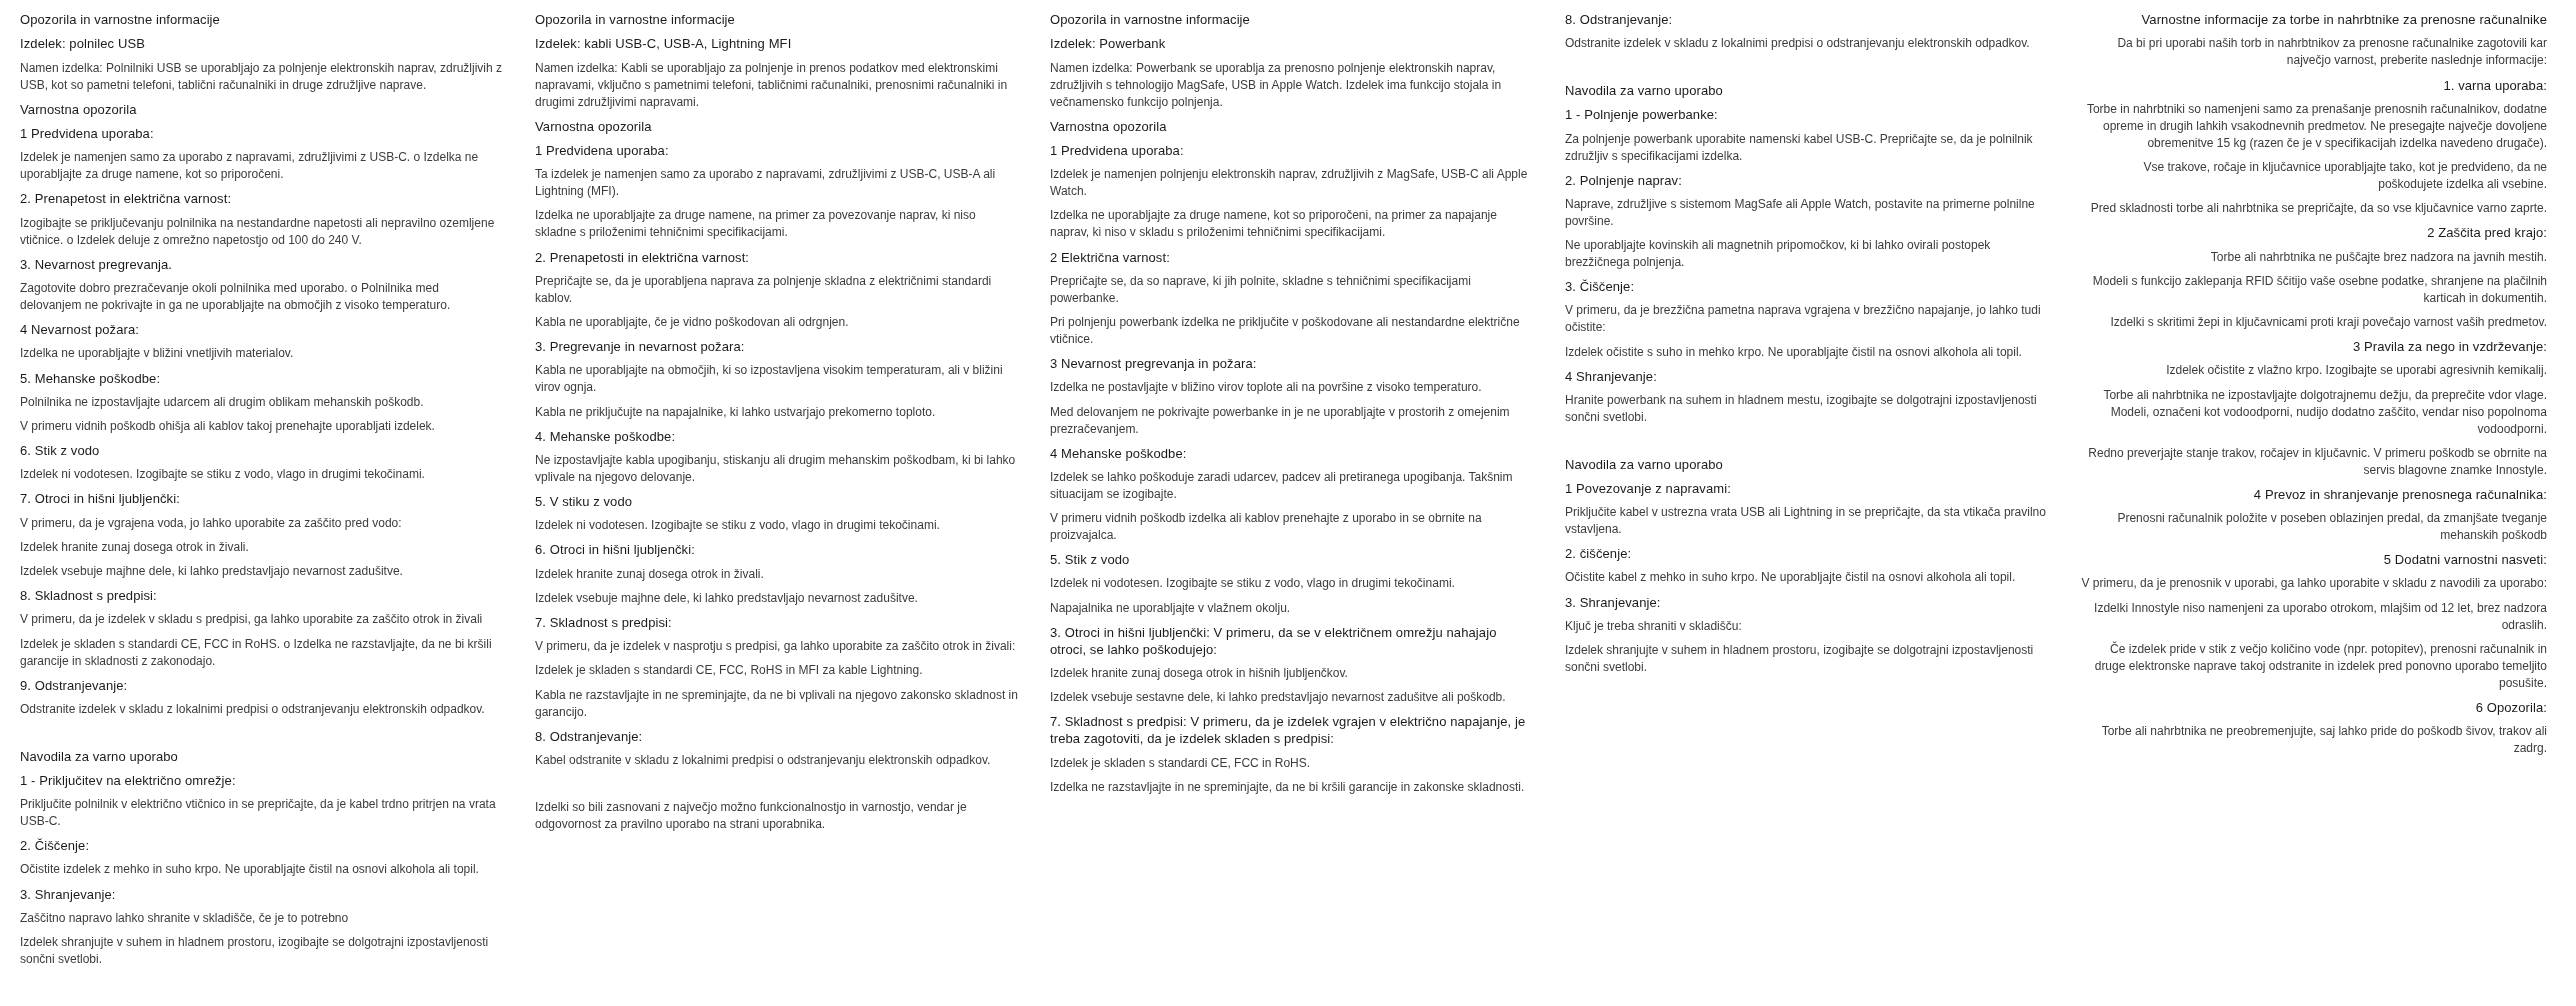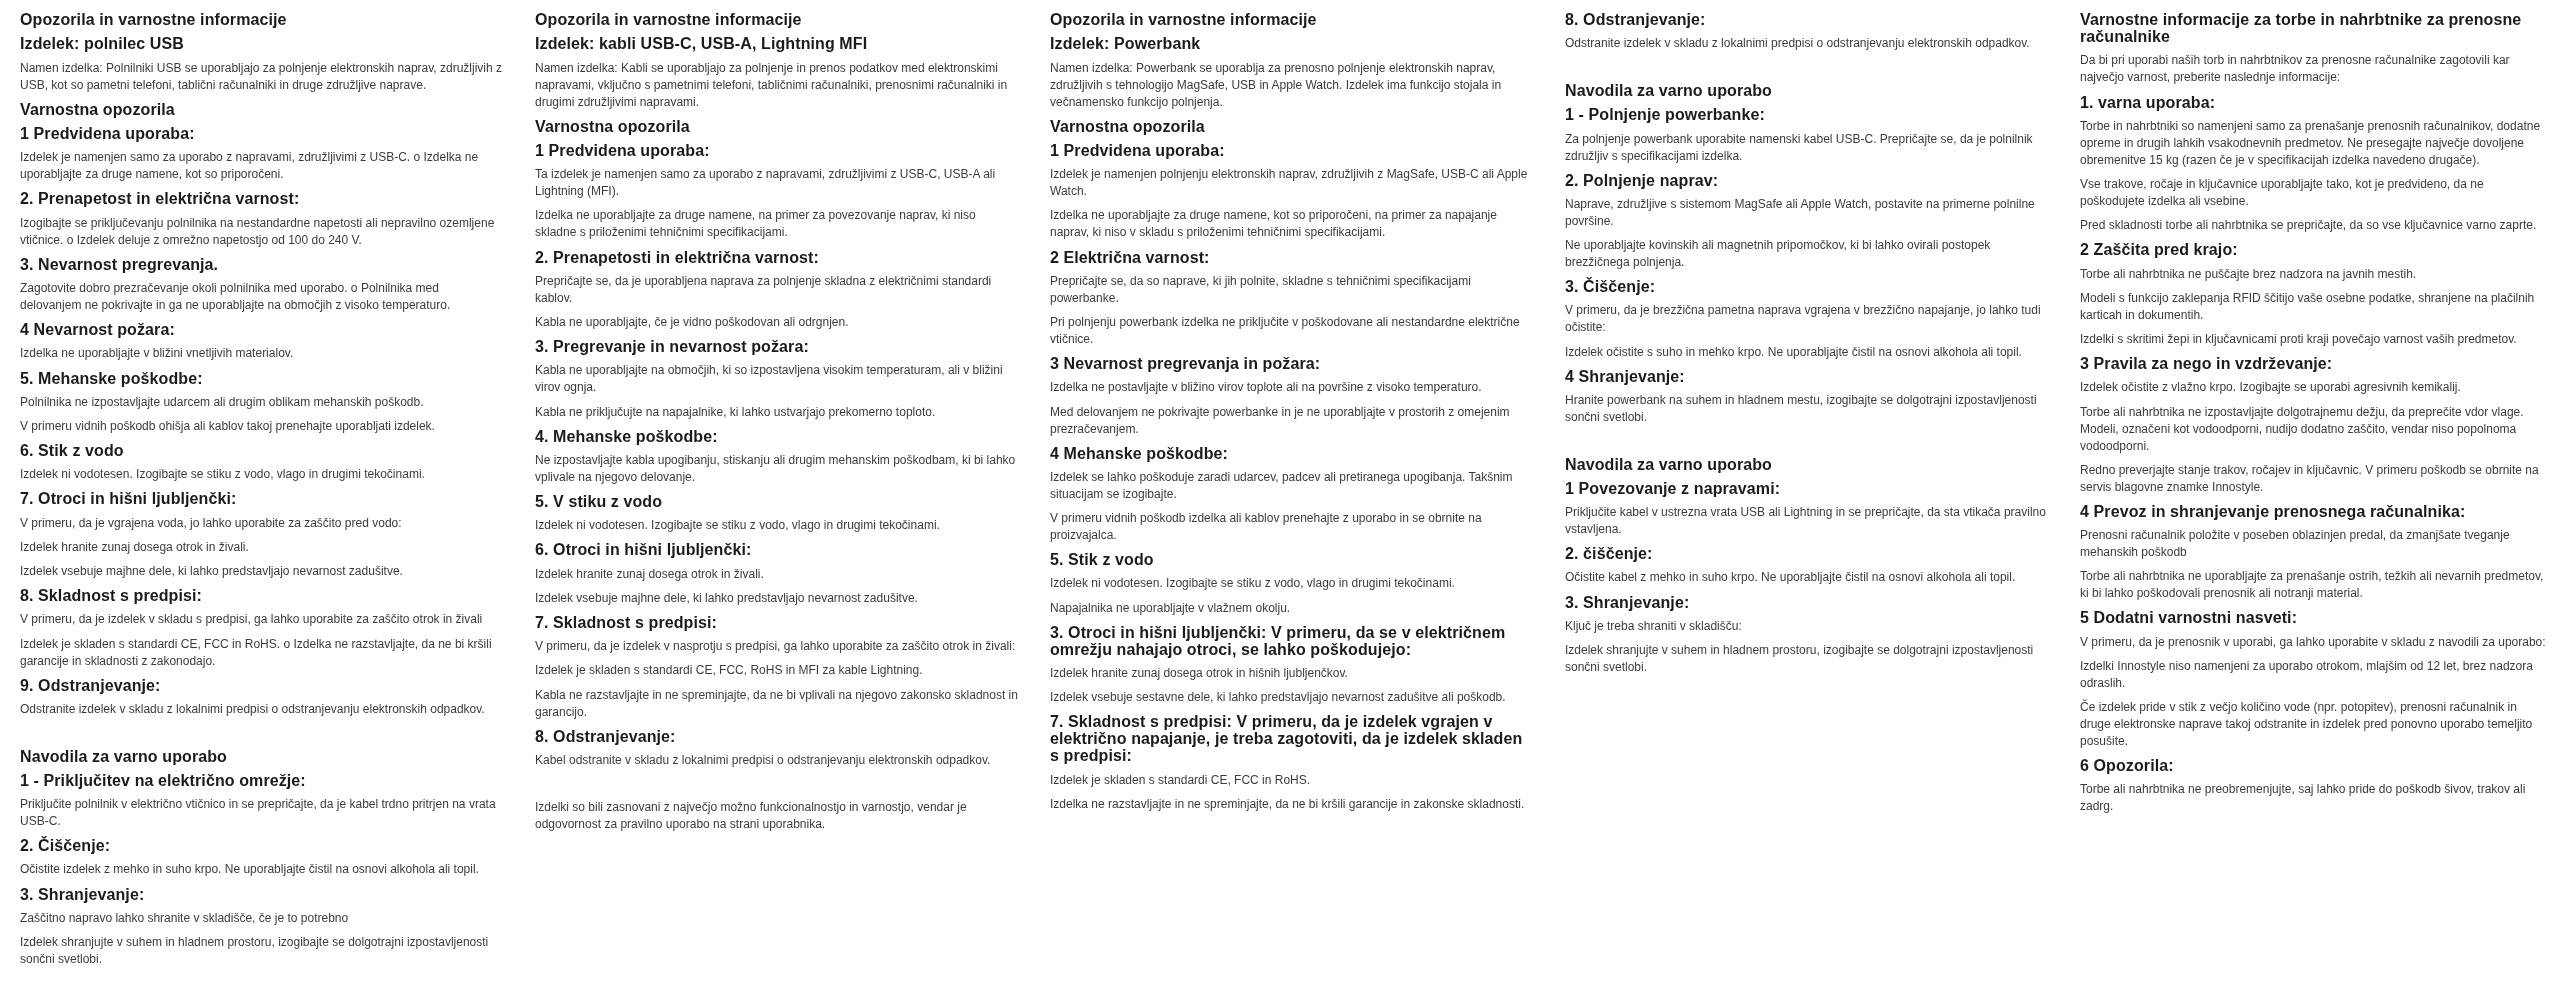--- a/index.html
+++ b/index.html
@@ -22,25 +22,26 @@
     gap: 32px;
     background: #ffffff;
   }
   .col {
     width: 483px;
     flex: 0 0 483px;
   }
   .col:last-child {
     flex-basis: 467px;
     width: 467px;
+    text-align: right;
   }
   .h1, .h2 {
-    font-size: 16px;
+    font-size: 13px;
     line-height: 17px;
-    font-weight: 700;
+    font-weight: 400;
     color: #1b1b1b;
     margin: 0 0 7.2px 0;
     letter-spacing: 0.1px;
   }
   .p {
     font-size: 12px;
     line-height: 17px;
     font-weight: 400;
     color: #3c3c3c;
     margin: 0 0 7.2px 0;
@@ -182,21 +183,20 @@
       <div class="h2">2 Zaščita pred krajo:</div>
       <div class="p">Torbe ali nahrbtnika ne puščajte brez nadzora na javnih mestih.</div>
       <div class="p">Modeli s funkcijo zaklepanja RFID ščitijo vaše osebne podatke, shranjene na plačilnih karticah in dokumentih.</div>
       <div class="p">Izdelki s skritimi žepi in ključavnicami proti kraji povečajo varnost vaših predmetov.</div>
       <div class="h2">3 Pravila za nego in vzdrževanje:</div>
       <div class="p">Izdelek očistite z vlažno krpo. Izogibajte se uporabi agresivnih kemikalij.</div>
       <div class="p">Torbe ali nahrbtnika ne izpostavljajte dolgotrajnemu dežju, da preprečite vdor vlage. Modeli, označeni kot vodoodporni, nudijo dodatno zaščito, vendar niso popolnoma vodoodporni.</div>
       <div class="p">Redno preverjajte stanje trakov, ročajev in ključavnic. V primeru poškodb se obrnite na servis blagovne znamke Innostyle.</div>
       <div class="h2">4 Prevoz in shranjevanje prenosnega računalnika:</div>
       <div class="p">Prenosni računalnik položite v poseben oblazinjen predal, da zmanjšate tveganje mehanskih poškodb</div>
-      <div class="p">Torbe ali nahrbtnika ne uporabljajte za prenašanje ostrih, težkih ali nevarnih predmetov, ki bi lahko poškodovali prenosnik ali notranji material.</div>
       <div class="h2">5 Dodatni varnostni nasveti:</div>
       <div class="p">V primeru, da je prenosnik v uporabi, ga lahko uporabite v skladu z navodili za uporabo:</div>
       <div class="p">Izdelki Innostyle niso namenjeni za uporabo otrokom, mlajšim od 12 let, brez nadzora odraslih.</div>
       <div class="p">Če izdelek pride v stik z večjo količino vode (npr. potopitev), prenosni računalnik in druge elektronske naprave takoj odstranite in izdelek pred ponovno uporabo temeljito posušite.</div>
       <div class="h2">6 Opozorila:</div>
       <div class="p">Torbe ali nahrbtnika ne preobremenjujte, saj lahko pride do poškodb šivov, trakov ali zadrg.</div>
     </div>
   </div>
 
 

